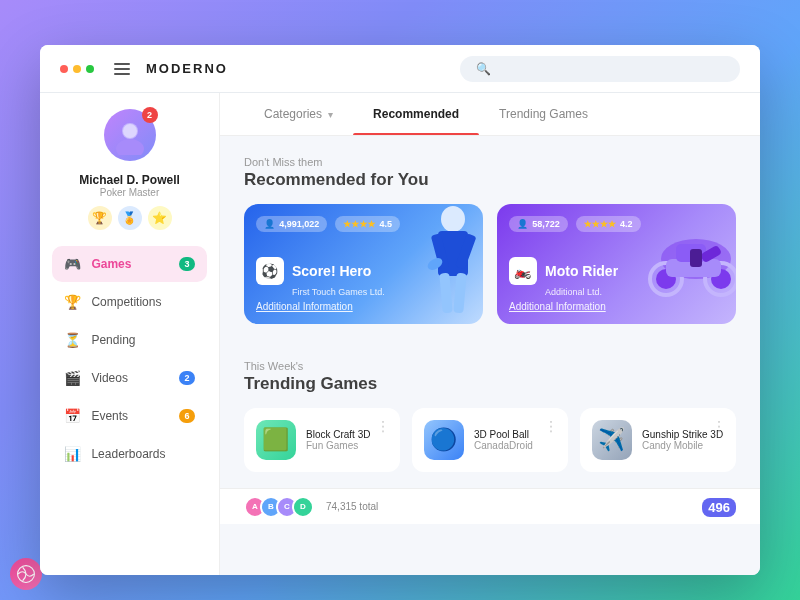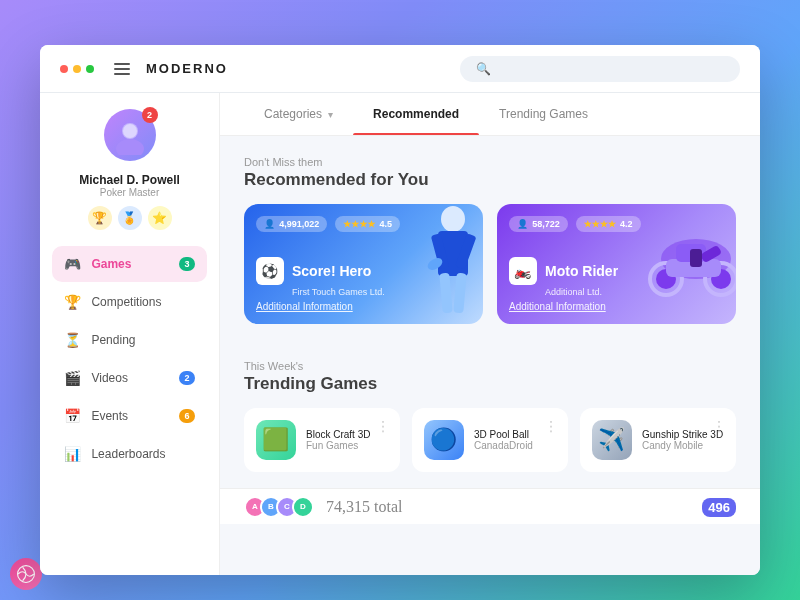--- a/index.html
+++ b/index.html
@@ -489,23 +489,22 @@
       justify-content: center;
       color: white;
       font-weight: 700;
     }
     .ba1 { background: #f472b6; margin-left: 0; }
     .ba2 { background: #60a5fa; }
     .ba3 { background: #a78bfa; }
     .ba4 { background: #34d399; }
 
     .bottom-total {
-      font-size: 16px;
+      font-size: 10px;
       color: #888;
-      font-family: Liberation Serif, serif;
     }
     .bottom-count-badge {
       background: #6366f1;
       color: white;
       font-size: 13px;
       font-weight: 700;
       padding: 2px 6px;
       border-radius: 8px;
     }
 

